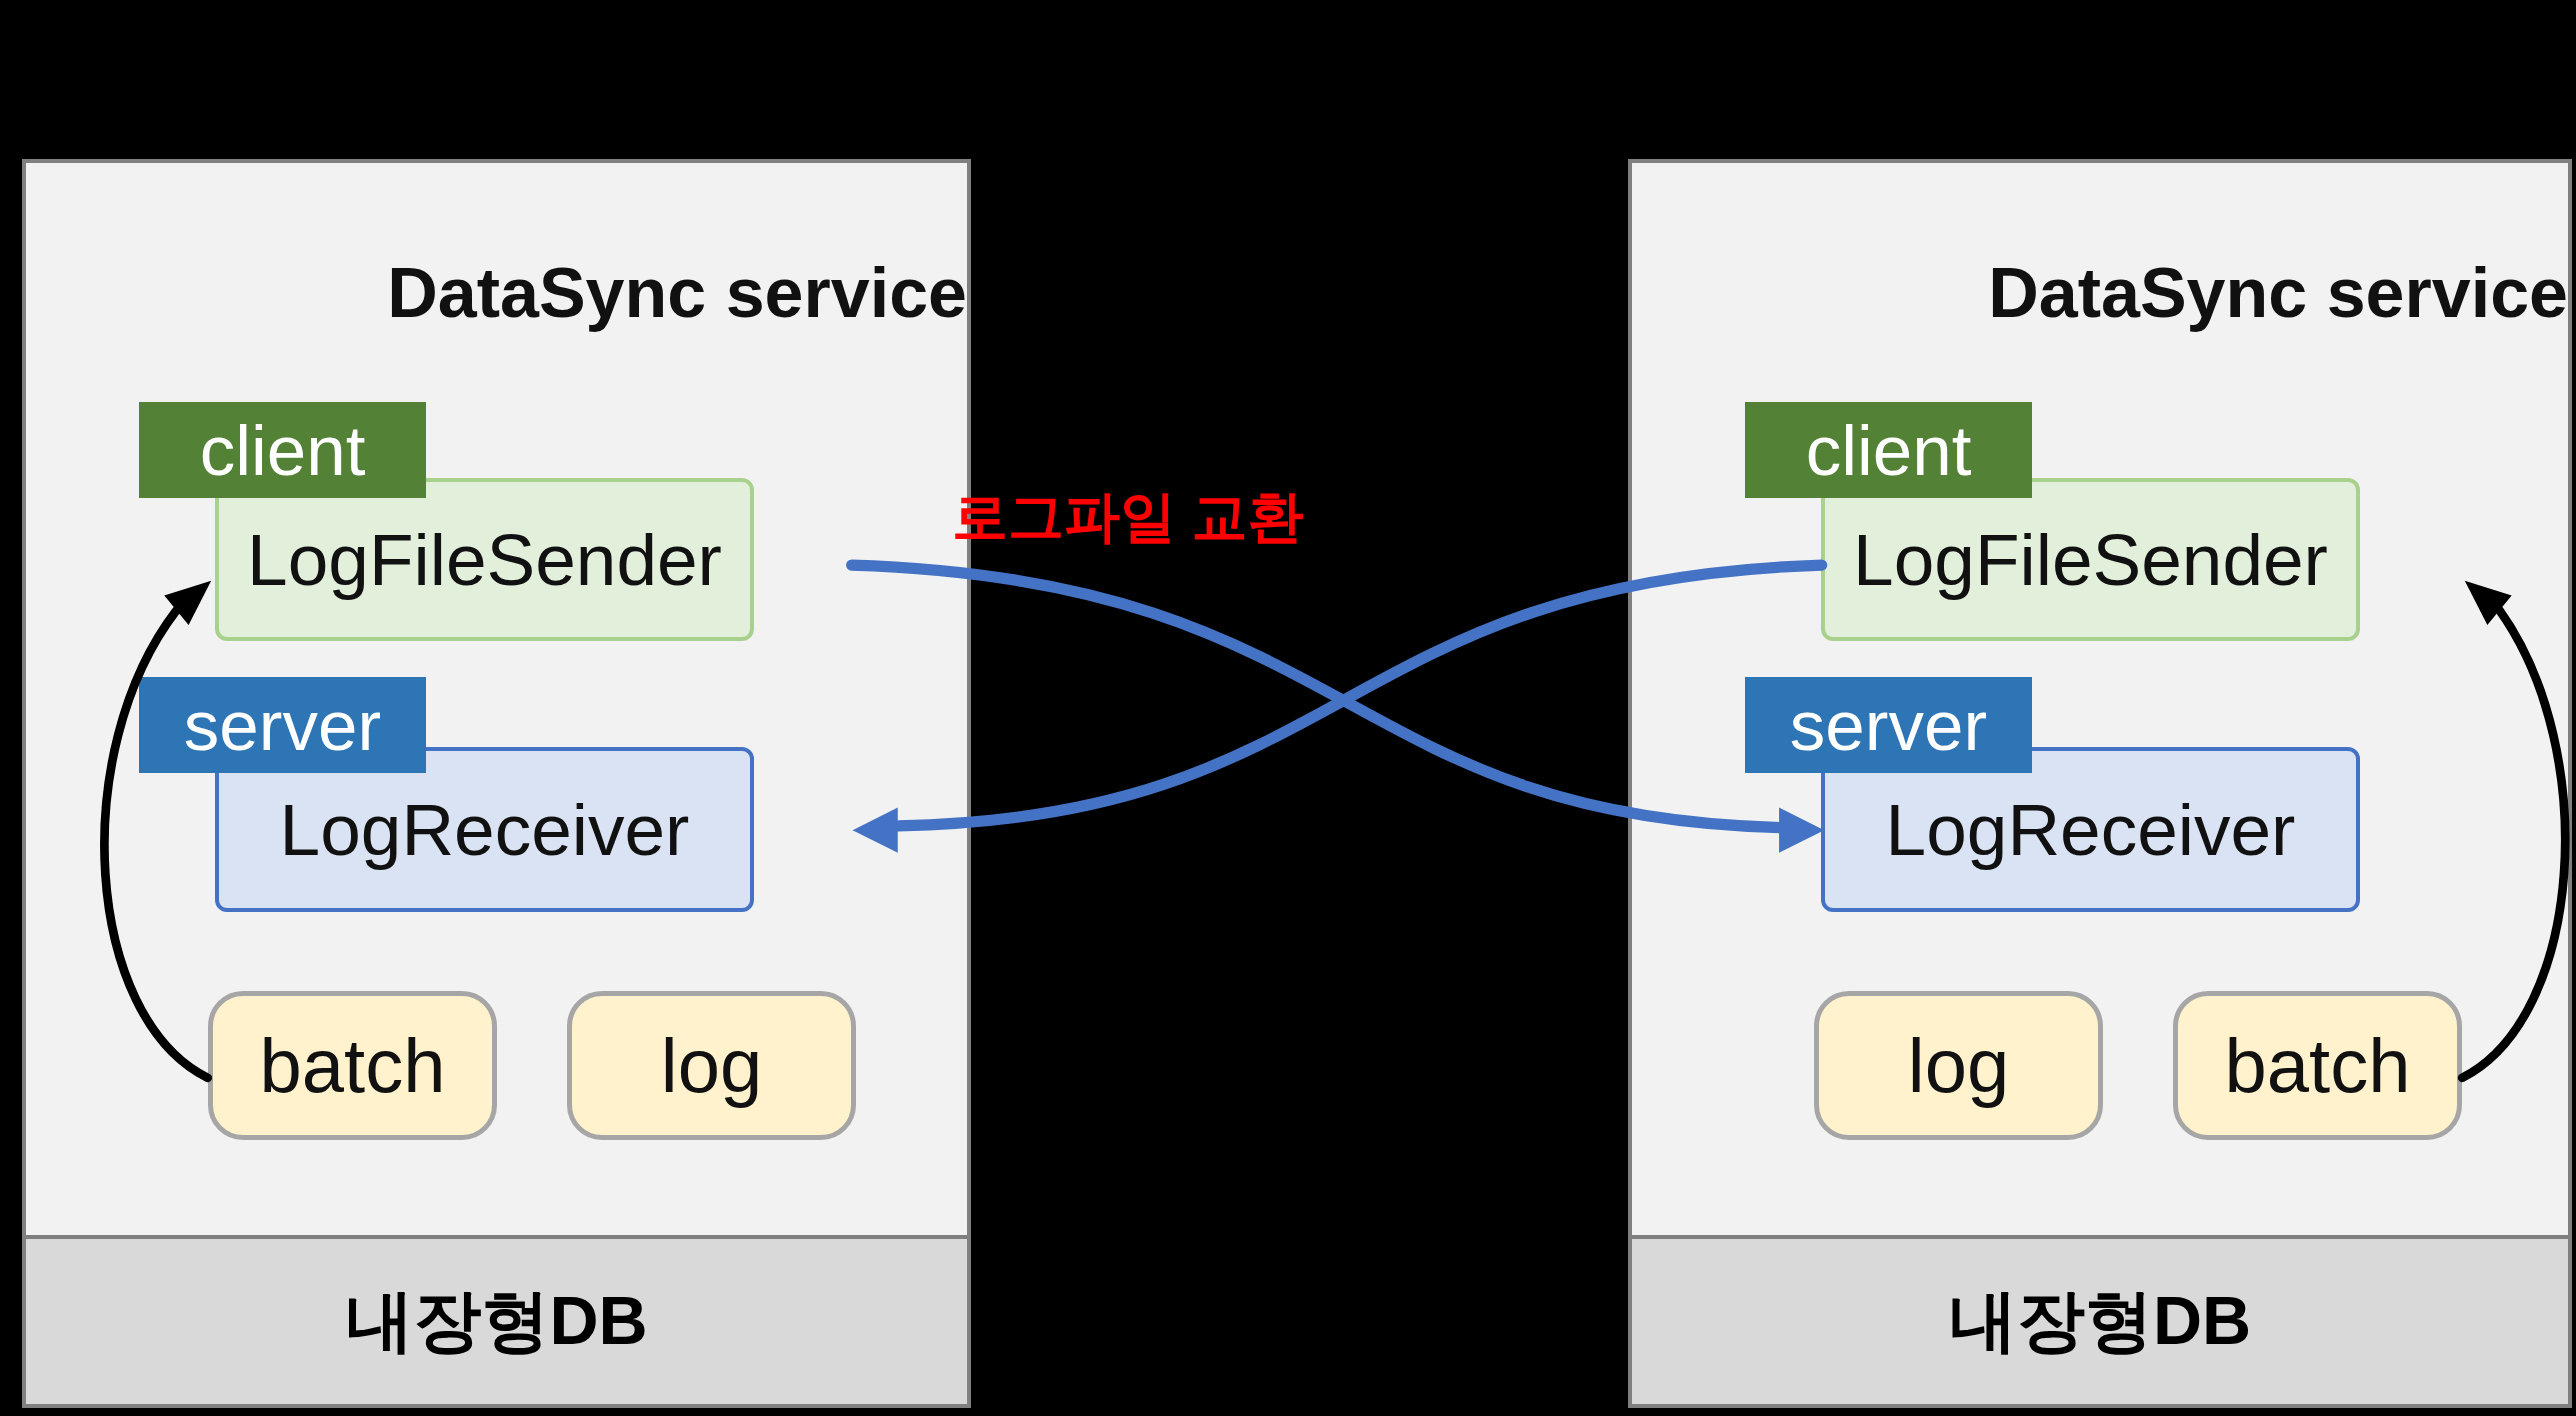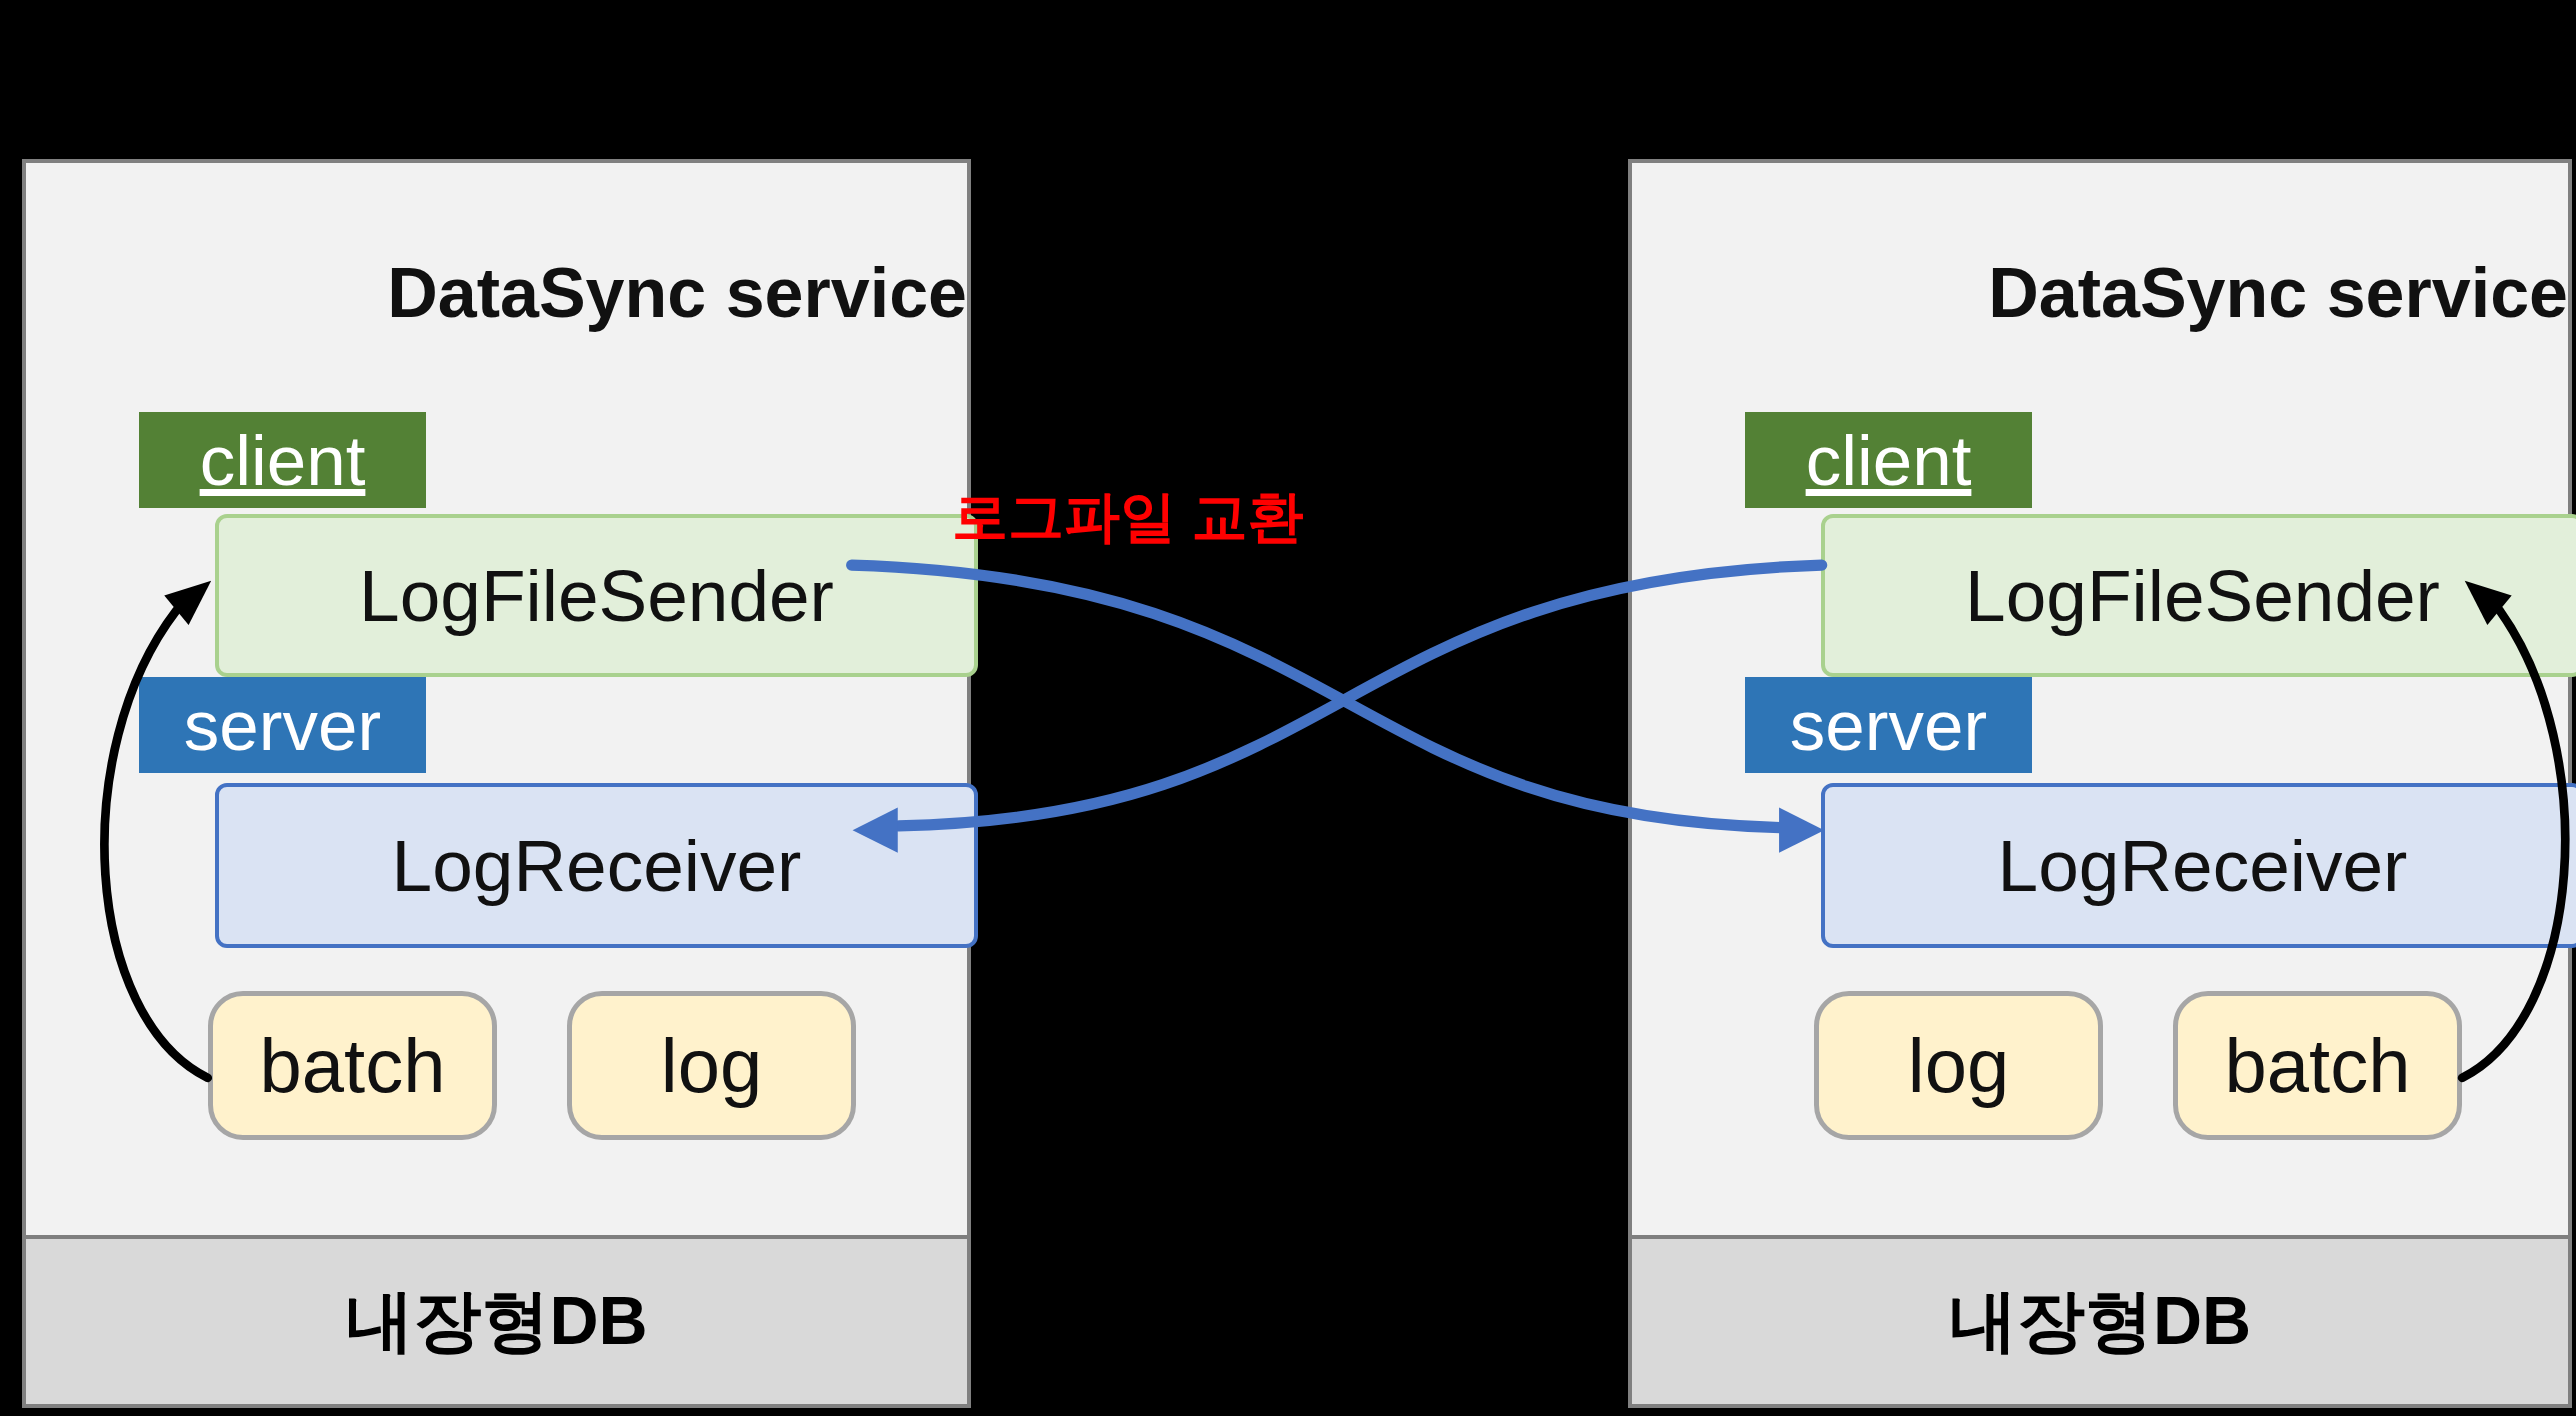--- a/index.html
+++ b/index.html
@@ -26,26 +26,26 @@
   .panel--right{left:1628px;width:944px;}
   .panel-title{
     position:absolute;top:90px;left:0;right:0;text-align:right;
     font-size:70px;font-weight:bold;color:var(--text_dark);letter-spacing:0;
   }
   .badge{
     position:absolute;left:113px;width:287px;height:96px;z-index:3;
     display:flex;align-items:center;justify-content:center;
     color:#ffffff;font-size:71px;font-weight:400;
   }
-  .badge--green{top:249px;background:var(--badge_green);text-decoration:underline;}
+  .badge--green{top:239px;background:var(--badge_green);}
   .badge--blue{top:514px;background:var(--badge_blue);}
   .flow-box{
-    position:absolute;left:189px;width:763px;box-sizing:border-box;z-index:2;
+    position:absolute;left:189px;width:539px;box-sizing:border-box;z-index:2;
     display:flex;align-items:center;justify-content:center;
-    font-size:73px;color:var(--text_dark);border-radius:12px;margin-top:36px;
+    font-size:73px;color:var(--text_dark);border-radius:12px;
   }
   .flow-box--green{top:315px;height:163px;background:var(--box_green_fill);border:4.3px solid var(--box_green_border);}
   .flow-box--blue{top:584px;height:165px;background:var(--box_blue_fill);border:4.3px solid var(--box_blue_border);}
   .store-box{
     position:absolute;top:828px;width:289px;height:149px;box-sizing:border-box;
     background:var(--box_cream_fill);border:5.2px solid var(--box_cream_border);border-radius:35px;
     display:flex;align-items:center;justify-content:center;
     font-size:76px;color:var(--text_dark);z-index:2;
   }
   .store-box--a{left:182px;}

